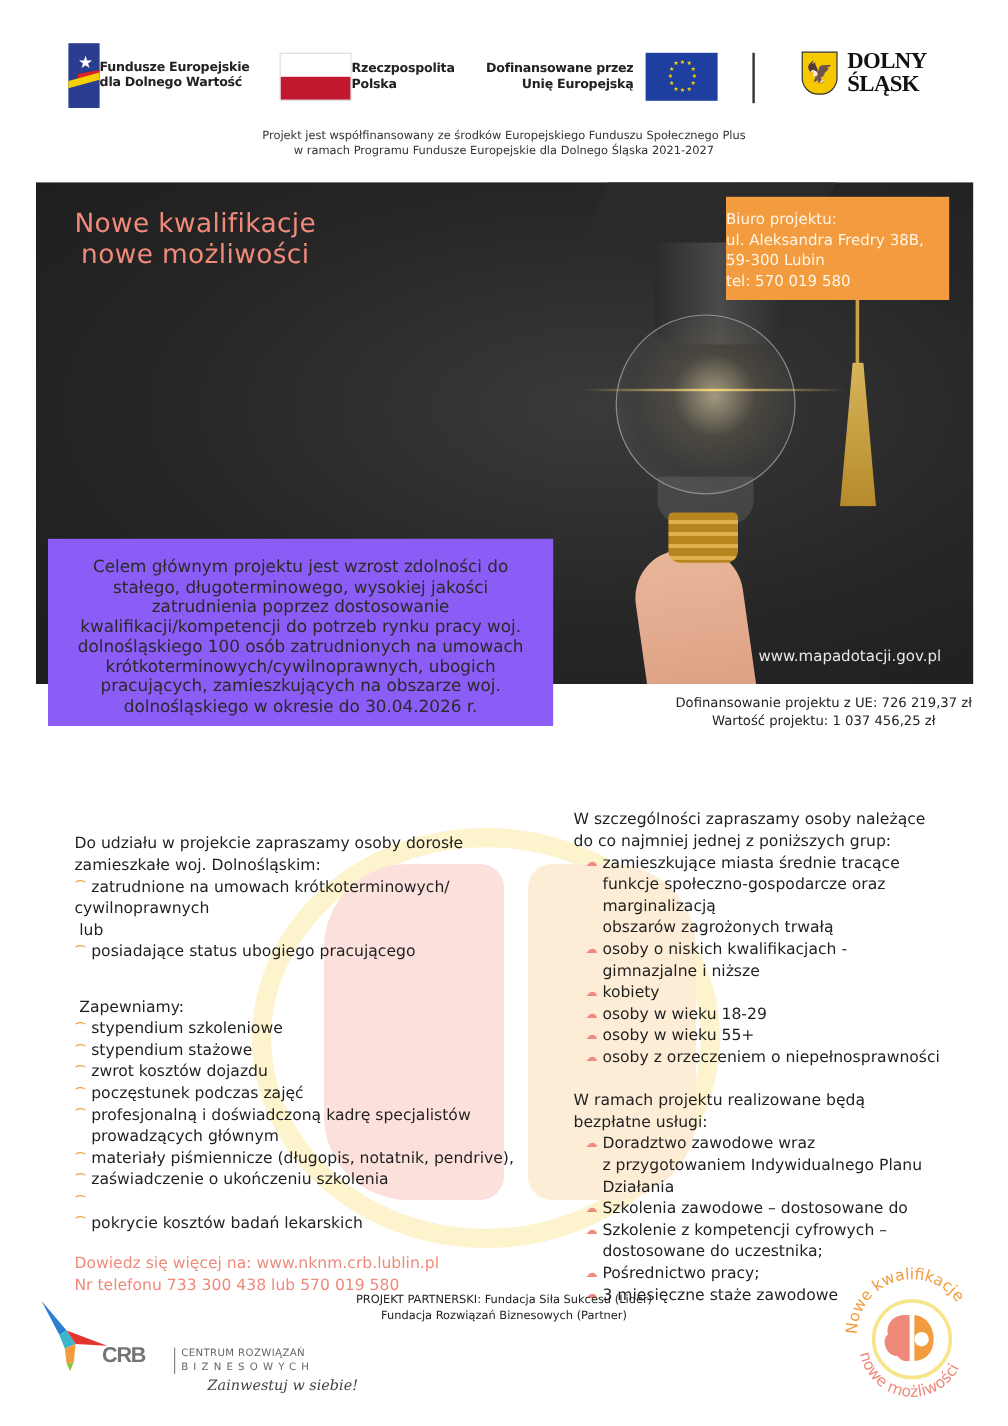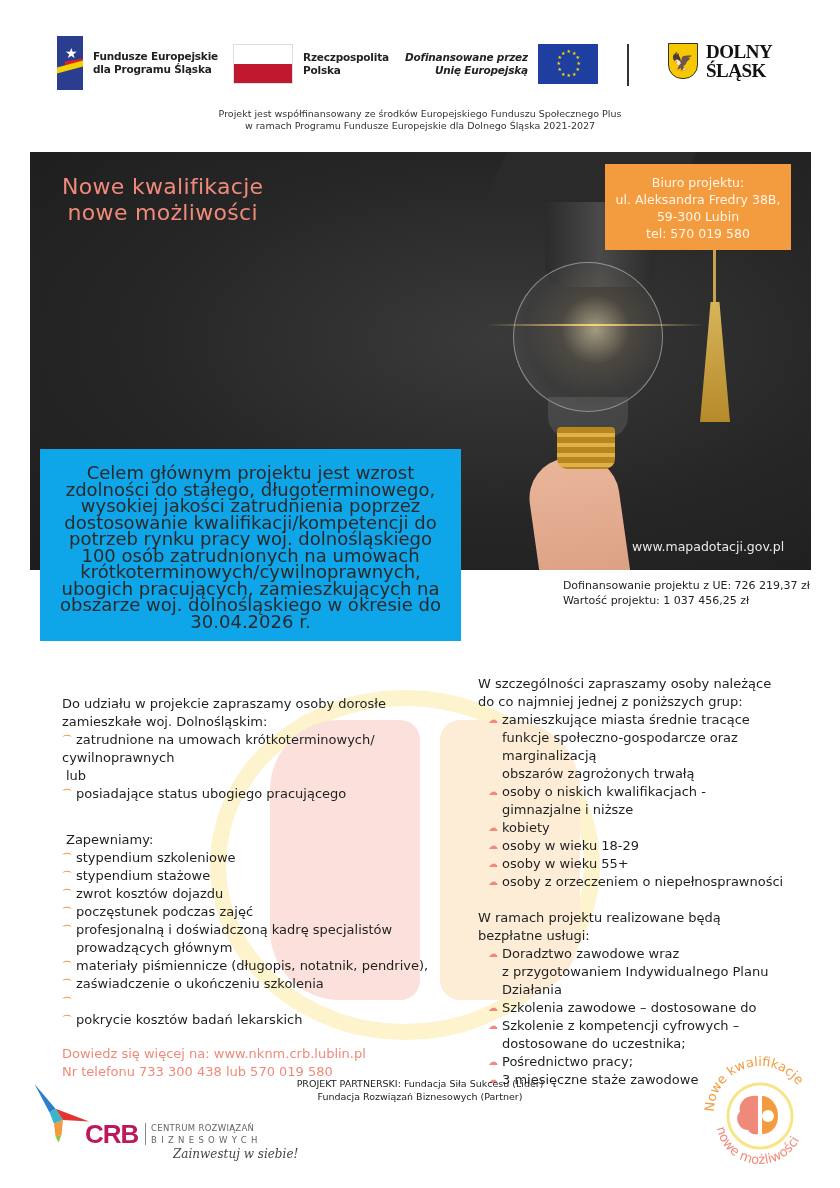--- a/index.html
+++ b/index.html
@@ -7,57 +7,57 @@
     body { position: relative; font-family: "DejaVu Sans", sans-serif; color: #222; }
 
     
     .logo-bar { position: absolute; top: 30px; left: 0; width: 840px; height: 70px; }
     .logo { position: absolute; display: flex; align-items: center; }
     .fe-logo { left: 57px; top: 6px; }
     .fe-mark { width: 26px; height: 54px; position: relative; background: #2a3d8f; }
     .fe-mark .star { position: absolute; left: 8px; top: 10px; color: #fff; font-size: 14px; line-height: 1; }
     .fe-mark .band1 { position: absolute; left: 0; top: 28px; width: 26px; height: 6px; background: #f4d100; transform: skewY(-15deg); }
     .fe-mark .band2 { position: absolute; left: 8px; top: 24px; width: 18px; height: 8px; background: #d22; transform: skewY(-10deg); }
-    .logo-text { font-size: 10.5px; line-height: 13px; color: #222; margin-left: 10px; font-weight: bold; font-family: "DejaVu Sans", sans-serif; letter-spacing: -0.2px; }
+    .logo-text { font-size: 10.5px; line-height: 13px; color: #222; font-weight: bold; font-family: "DejaVu Sans", sans-serif; letter-spacing: -0.2px; }
     .pl-logo { left: 233px; top: 14px; }
     .pl-flag { width: 60px; height: 40px; border: 1px solid #ddd; display: flex; flex-direction: column; }
     .pl-flag .w { flex: 1; background: #fff; }
     .pl-flag .r { flex: 1; background: #c0182f; }
-    .eu-logo { left: 405px; top: 14px; font-style: italic; }
+    .eu-logo { left: 405px; top: 14px; }
     .eu-logo .logo-text { text-align: right; margin-left: 0; margin-right: 10px; }
     .eu-flag { width: 60px; height: 40px; background: #1f3fa0; position: relative; }
     .eu-flag svg { position: absolute; left: 0; top: 0; }
     .divider-v { position: absolute; left: 627px; top: 14px; width: 2px; height: 42px; background: #333; }
     .ds-logo { left: 668px; top: 12px; }
     .ds-shield { width: 30px; height: 36px; background: #f5c800; border: 1.5px solid #333; border-radius: 0 0 14px 14px; display: flex; align-items: center; justify-content: center; font-size: 18px; color: #111; }
     .ds-text { font-size: 19px; font-weight: bold; line-height: 19px; color: #111; margin-left: 8px; letter-spacing: -0.5px; font-family: Liberation Serif, serif; }
 
     .cofund { position: absolute; top: 108px; left: 0; width: 840px; text-align: center; font-size: 9.5px; line-height: 12px; color: #333; }
 
     
     .hero { position: absolute; left: 30px; top: 152px; width: 781px; height: 418px; background: radial-gradient(ellipse at 60% 45%, #3a3a3a 0%, #262626 55%, #1d1d1d 100%); overflow: hidden; }
     .hero-title { position: absolute; left: 32px; top: 22px; color: #ef8a7b; font-size: 22px; line-height: 26px; font-family: "DejaVu Sans", sans-serif; text-align: center; letter-spacing: 0.3px; }
     .hero-title span { display: block; }
-    .office-box { position: absolute; left: 575px; top: 12px; width: 186px; height: 86px; background: #f29c3f; color: #fff4e6; font-size: 12.5px; line-height: 17px; text-align: center; padding-top: 10px; }
+    .office-box { position: absolute; left: 575px; top: 12px; width: 186px; height: 86px; background: #f29c3f; color: #fff4e6; font-size: 12.5px; line-height: 17px; text-align: left; padding-top: 10px; }
     .url-overlay { position: absolute; left: 602px; top: 387px; color: #e8e8e8; font-size: 12.5px; }
 
     
     .bulb-wrap { position: absolute; left: 475px; top: 50px; width: 260px; height: 370px; }
     .cap-top { position: absolute; left: -10px; top: -55px; width: 190px; height: 60px; background: #2a2a2a; transform: skewX(-25deg); border-radius: 4px; }
     .cap-body { position: absolute; left: 40px; top: 0px; width: 110px; height: 85px; background: linear-gradient(90deg,#2b2b2b,#4a4a4a,#2b2b2b); border-radius: 4px 4px 20px 20px; }
     .bulb { position: absolute; left: 8px; top: 60px; width: 150px; height: 150px; border-radius: 50%; background: radial-gradient(circle at 55% 45%, rgba(255,240,190,0.55) 0%, rgba(120,110,90,0.35) 30%, rgba(80,80,80,0.25) 60%, rgba(200,200,200,0.15) 100%); border: 1.5px solid rgba(220,220,220,0.5); }
     .bulb-neck { position: absolute; left: 43px; top: 195px; width: 80px; height: 40px; background: rgba(160,160,160,0.2); border-radius: 0 0 20px 20px; }
     .bulb-base { position: absolute; left: 52px; top: 225px; width: 58px; height: 42px; background: repeating-linear-gradient(180deg,#b8861e 0 6px,#e0b14a 6px 10px); border-radius: 4px 4px 10px 10px; }
     .flare { position: absolute; left: -20px; top: 122px; width: 220px; height: 2px; background: linear-gradient(90deg, rgba(255,220,120,0), rgba(255,220,120,0.9), rgba(255,220,120,0)); }
     .tassel-cord { position: absolute; left: 208px; top: 45px; width: 3px; height: 60px; background: #c9a24a; }
     .tassel { position: absolute; left: 195px; top: 100px; width: 30px; height: 120px; background: linear-gradient(180deg,#d8b45a,#b58a2a); clip-path: polygon(35% 0,65% 0,70% 15%,100% 100%,0 100%,30% 15%); }
     .hand { position: absolute; left: 30px; top: 255px; width: 90px; height: 160px; background: linear-gradient(180deg,#e9b69a,#d99a7e); border-radius: 40px 40px 10px 10px; transform: rotate(-8deg); }
 
-    .goal-box { position: absolute; left: 40px; top: 449px; width: 421px; height: 192px; background: #0ea5e9; color: #2a2a2a; font-size: 18px; line-height: 16.5px; text-align: center; padding: 16px 10px 0 10px; }
-    .funding { position: absolute; right: 30px; top: 578px; text-align: left; font-size: 11px; line-height: 15px; color: #222; }
+    .goal-box { position: absolute; left: 40px; top: 449px; width: 421px; height: 156px; background: #8b5cf6; color: #2a2a2a; font-size: 14px; line-height: 16.5px; text-align: center; padding: 16px 10px 0 10px; }
+    .funding { position: absolute; right: 30px; top: 578px; text-align: center; font-size: 11px; line-height: 15px; color: #222; }
 
     
     .watermark { position: absolute; left: 200px; top: 660px; width: 420px; height: 400px; pointer-events: none; }
     .wm-ring { position: absolute; left: 10px; top: 30px; width: 390px; height: 350px; border: 16px solid #fdf3cc; border-radius: 50%; }
     .wm-brain { position: absolute; left: 70px; top: 60px; width: 150px; height: 280px; background: #fbe0dc; border-radius: 70px 20px 20px 70px; }
     .wm-gear { position: absolute; left: 240px; top: 60px; width: 140px; height: 280px; background: #fdecd6; border-radius: 20px 70px 70px 20px; }
 
     
     .col { position: absolute; font-size: 13px; line-height: 18px; color: #1f1f1f; margin-top: 44px; }
     .col-left { left: 62px; top: 651px; width: 400px; }
@@ -68,42 +68,42 @@
     .mk-brain { color: #ee8a80; }
     .indent { padding-left: 14px; }
     .gap { height: 18px; }
     .sub-list { padding-left: 10px; }
     .contact { color: #ef8a7b; margin-top: 16px; font-size: 13px; line-height: 18px; }
 
     .partners { position: absolute; left: 0; width: 840px; top: 1077px; text-align: center; font-size: 9.5px; line-height: 13px; color: #222; }
 
     .crb { position: absolute; left: 33px; top: 1075px; width: 270px; height: 90px; }
     .crb-bird { position: absolute; left: 0; top: 0; width: 60px; height: 75px; }
-    .crb-letters { position: absolute; left: 52px; top: 44px; font-size: 26px; font-weight: bold; color: #be185d; font-family: "Liberation Sans", sans-serif; letter-spacing: -1px; }
+    .crb-letters { position: absolute; left: 52px; top: 44px; font-size: 18px; font-weight: bold; color: #737373; font-family: "Liberation Sans", sans-serif; letter-spacing: -1px; }
     .crb-sep { position: absolute; left: 112px; top: 48px; width: 1px; height: 22px; background: #888; }
     .crb-name1 { position: absolute; left: 118px; top: 48px; font-size: 8.5px; color: #666; letter-spacing: 0.3px; }
     .crb-name2 { position: absolute; left: 118px; top: 60px; font-size: 8.5px; color: #666; letter-spacing: 4.3px; }
     .crb-slogan { position: absolute; left: 140px; top: 72px; font-size: 12px; color: #444; font-style: italic; font-family: "DejaVu Serif", serif; }
 
     .badge { position: absolute; left: 700px; top: 1050px; width: 120px; height: 125px; }
     .badge svg { position: absolute; left: 0; top: 0; }
   </style>
 </head>
 <body>
 
 <div class="logo-bar">
   <div class="logo fe-logo">
     <div class="fe-mark">
       <span class="star">★</span>
         <span class="band2"></span>
         <span class="band1"></span>
     </div>
     <div class="logo-text">
       <div>Fundusze Europejskie</div>
-      <div>dla Programu Śląska</div>
+      <div>dla Dolnego Wartość</div>
     </div>
   </div>
 
   <div class="logo pl-logo">
     <div class="pl-flag">
         <div class="w"></div>
         <div class="r"></div>
       </div>
     <div class="logo-text">
       <div>Rzeczpospolita</div>

